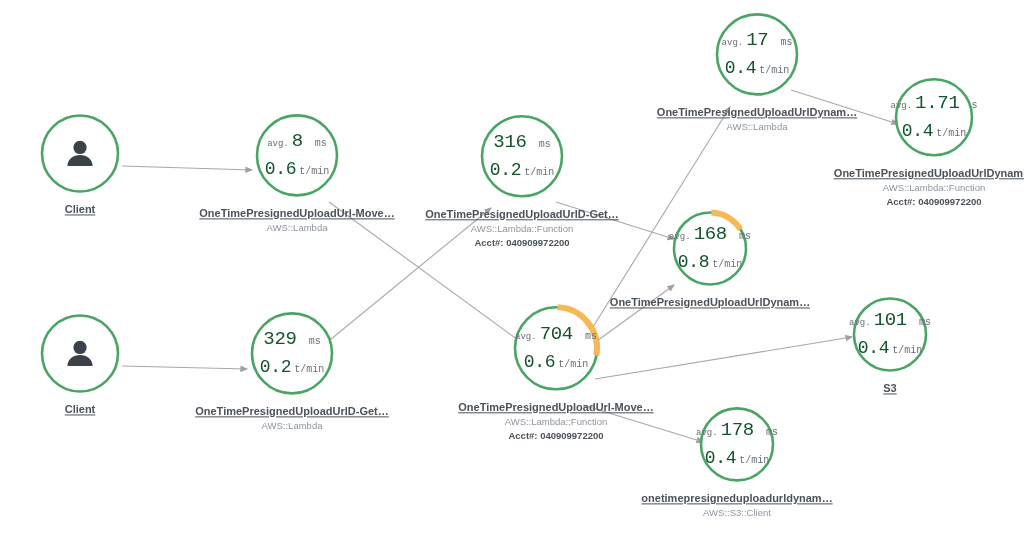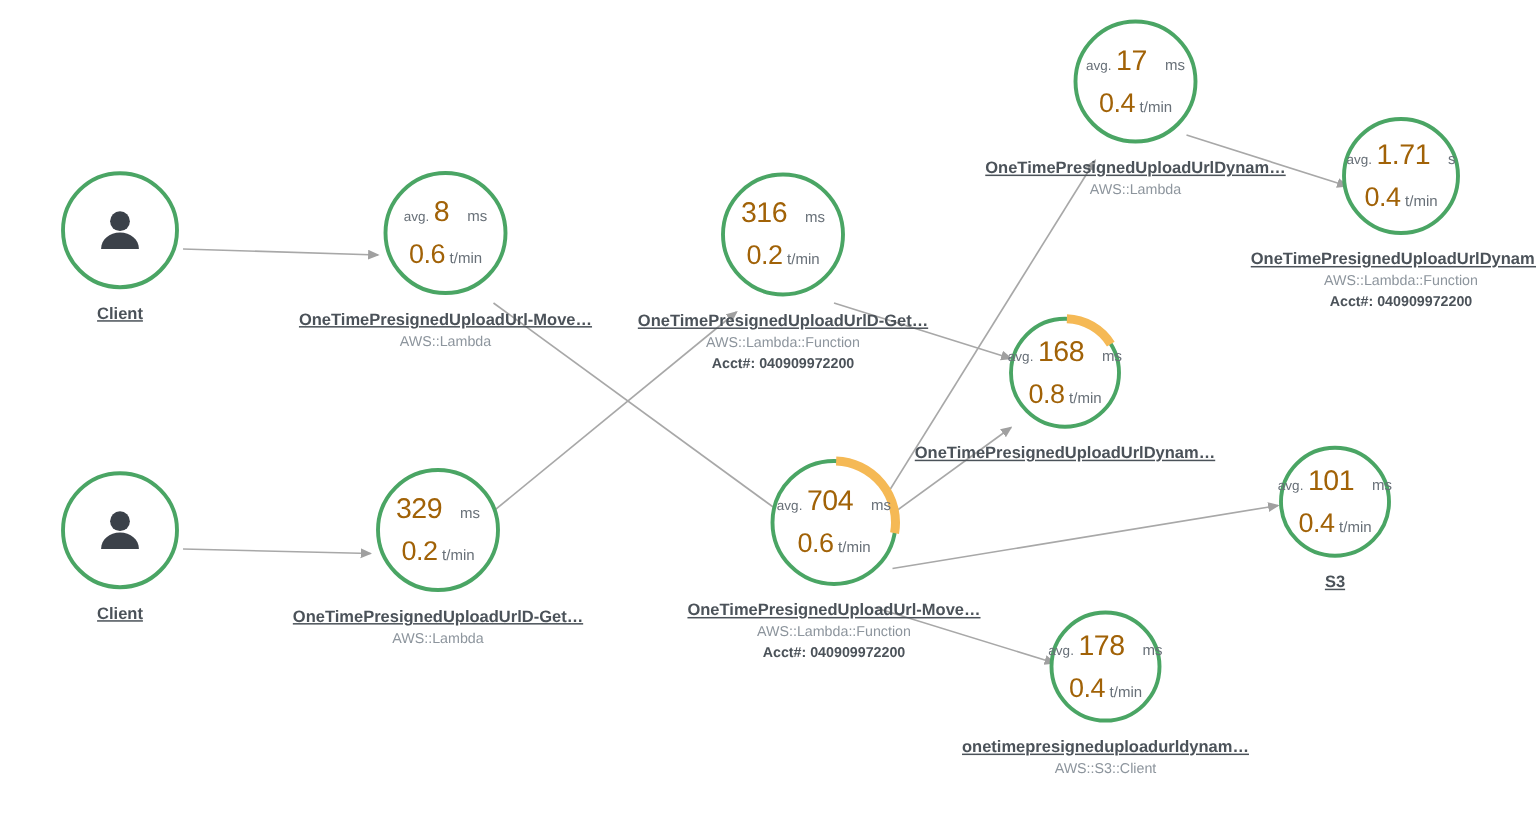--- a/index.html
+++ b/index.html
@@ -30,20 +30,21 @@
   .node {
     position: absolute;
     transform: translate(-50%, -50%);
     display: flex;
     flex-direction: column;
     align-items: center;
   }
   .node-ring-wrap {
     position: relative;
     display: block;
+    font-family: Liberation Mono, monospace;
   }
   .node-ring-wrap svg {
     display: block;
     overflow: visible;
   }
   .node-metrics {
     position: absolute;
     left: 0;
     top: 0;
     width: 100%;
@@ -63,21 +64,21 @@
   }
   .metric-line.latency { margin-bottom: 9px; }
   .m-prefix {
     font-size: 9px;
     color: #687078;
     margin-right: 3px;
     letter-spacing: 0;
   }
   .m-value {
     font-size: 19px;
-    color: #a16207;
+    color: #14532d;
     letter-spacing: -0.3px;
   }
   .m-unit {
     font-size: 10px;
     color: #687078;
     margin-left: 12px;
   }
   .m-rate .m-value { font-size: 18px; }
   .m-rate .m-unit { margin-left: 3px; }
   .client-glyph {

